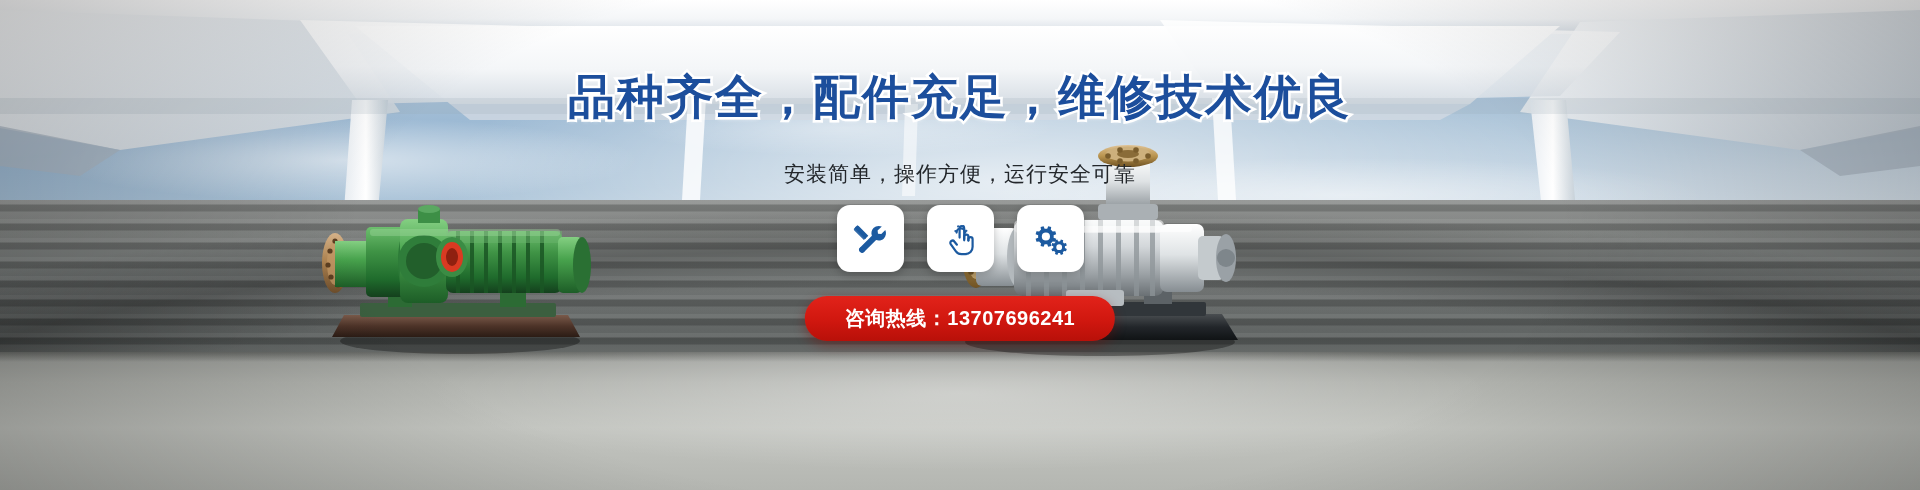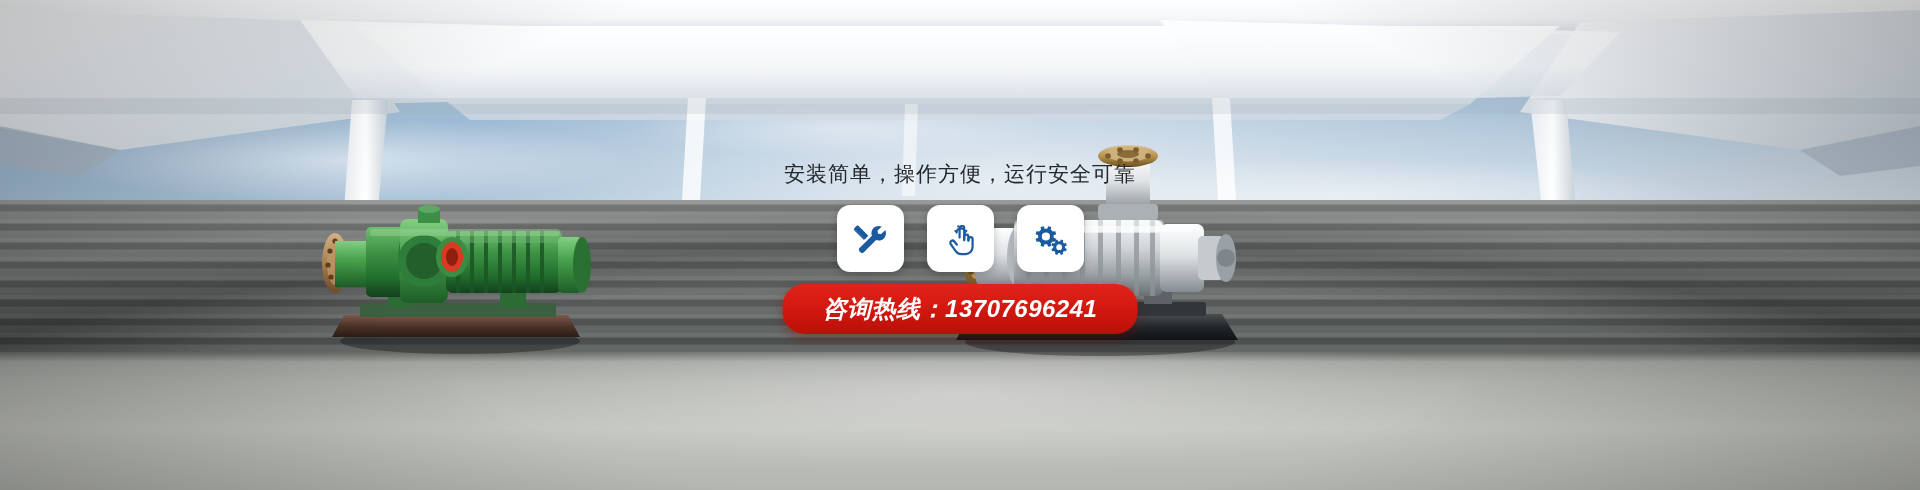--- a/index.html
+++ b/index.html
@@ -125,31 +125,30 @@
     width:67px; height:67px;
     background:#ffffff;
     border-radius:13px;
     display:flex; align-items:center; justify-content:center;
     box-shadow:0 3px 9px rgba(0,0,0,.22);
   }
   .icon-box svg { display:block; }
 
   
   .phone-bar {
-    position:absolute; top:284px; left:50%; transform:translateX(-50%);
+    position:absolute; top:296px; left:50%; transform:translateX(-50%);
     background:linear-gradient(180deg,#e2231a 0%, #d0170f 55%, #b81009 100%);
     border-radius:22px;
     padding:9px 40px;
     color:#ffffff;
-    font-size:24px;
+    font-size:20px;
     font-weight:bold;
     letter-spacing:.5px;
     white-space:nowrap;
     box-shadow:0 4px 12px rgba(120,10,5,.4);
-    font-style:italic;
   }
 </style>
 </head>
 <body>
 
 <div class="banner">
 
   <div class="bg-sky"></div>
 
   <div class="ceiling">
@@ -366,20 +365,21 @@
       <rect x="136" y="162" width="58" height="16" rx="3" fill="#b7bdc1"></rect>
 
       <rect x="92" y="98" width="170" height="6" rx="3" fill="#ffffff" opacity=".6"></rect>
     </svg>
   </div>
 
   <div class="vignette"></div>
 
   <div class="content">
 
+    <div class="headline">品种齐全，配件充足，维修技术优良</div>
 
 
     <div class="cn-sub">安装简单，操作方便，运行安全可靠</div>
 
     <div class="icon-row">
 
       <div class="icon-box">
         <span>
           <svg width="38" height="38" viewBox="0 0 38 38" fill="#1c5aa0">
 

